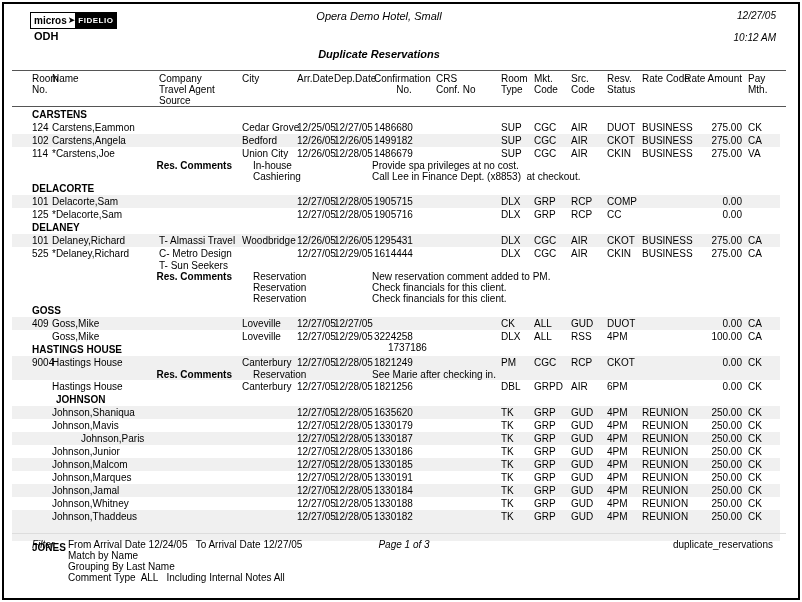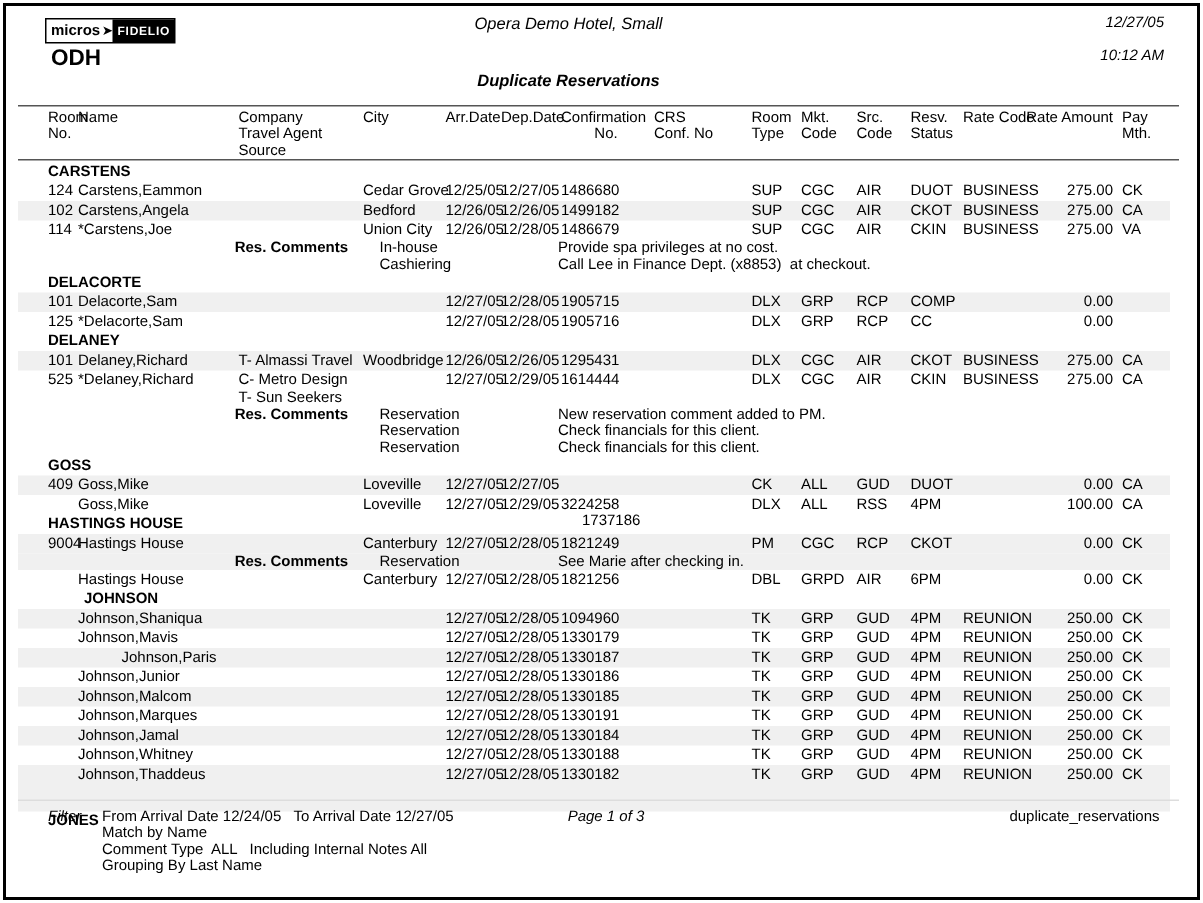--- a/index.html
+++ b/index.html
@@ -7,21 +7,21 @@
   .page { position:relative; width:794px; height:594px; margin:2px; border:2px solid #000;
           background:#fff; font-size:10px; overflow:hidden; }
 
   
   .logo { position:absolute; left:26px; top:8px; display:inline-flex; align-items:stretch;
           border:1px solid #000; height:15px; background:#fff; }
   .logo-micros { font-weight:bold; font-size:10px; line-height:15px; padding:0 1px 0 3px; color:#000; }
   .logo-arrow  { font-size:9px; line-height:15px; color:#000; }
   .logo-fidelio{ background:#000; color:#fff; font-weight:bold; font-size:8px; line-height:15px;
                  padding:0 3px; letter-spacing:.5px; }
-  .prop       { position:absolute; left:30px; top:26px; font-weight:bold; font-size:15px; }
+  .prop       { position:absolute; left:30px; top:26px; font-weight:bold; font-size:11px; }
   .hotel-title{ position:absolute; left:0; top:6px; width:750px; text-align:center;
                 font-style:italic; font-size:11px; }
   .rpt-title  { position:absolute; left:0; top:44px; width:750px; text-align:center;
                 font-style:italic; font-weight:bold; font-size:11px; }
   .hdr-date   { position:absolute; right:22px; top:6px;  font-style:italic; }
   .hdr-time   { position:absolute; right:22px; top:28px; font-style:italic; }
 
   
   .rule { position:absolute; left:8px; right:12px; border-top:1px solid #555; }
   #rule-top { top:66px; } #rule-mid { top:102px; }
@@ -291,21 +291,21 @@
         <span class="cell" style="left: 668px; width: 62px; text-align: right;">0.00</span>
         <span class="cell" style="left: 736px;">CK</span>
       </div>
       <div class="line section-line">
         <span class="cell" style="left: 20px; font-weight: bold; margin-left: 24px;">JOHNSON</span>
       </div>
       <div class="line shaded" style="height: 13px; line-height: 13px;">
         <span class="cell" style="left: 40px;">Johnson,Shaniqua</span>
         <span class="cell" style="left: 285px;">12/27/05</span>
         <span class="cell" style="left: 322px;">12/28/05</span>
-        <span class="cell" style="left: 362px;">1094960</span>
+        <span class="cell" style="left: 362px;">1635620</span>
         <span class="cell" style="left: 489px;">TK</span>
         <span class="cell" style="left: 522px;">GRP</span>
         <span class="cell" style="left: 559px;">GUD</span>
         <span class="cell" style="left: 595px;">4PM</span>
         <span class="cell" style="left: 630px;">REUNION</span>
         <span class="cell" style="left: 668px; width: 62px; text-align: right;">250.00</span>
         <span class="cell" style="left: 736px;">CK</span>
       </div>
       <div class="line" style="height: 13px; line-height: 13px;">
         <span class="cell" style="left: 40px;">Johnson,Mavis</span>
@@ -414,19 +414,19 @@
       <div class="line section-line">
         <span class="cell" style="left: 20px; font-weight: bold;">JONES</span>
       </div>
     </div>
 
   <div id="footer-sep"></div>
   <div class="filter-label">Filter</div>
   <div id="filter-lines">
     <div class="pre">From Arrival Date 12/24/05   To Arrival Date 12/27/05</div>
     <div class="pre">Match by Name</div>
+    <div class="pre">Grouping By Last Name</div>
     <div class="pre">Comment Type  ALL   Including Internal Notes All</div>
-    <div class="pre">Grouping By Last Name</div>
   </div>
   <div class="page-number">Page 1 of 3</div>
   <div class="report-id">duplicate_reservations</div>
 
 </div>
 
 </body></html>

